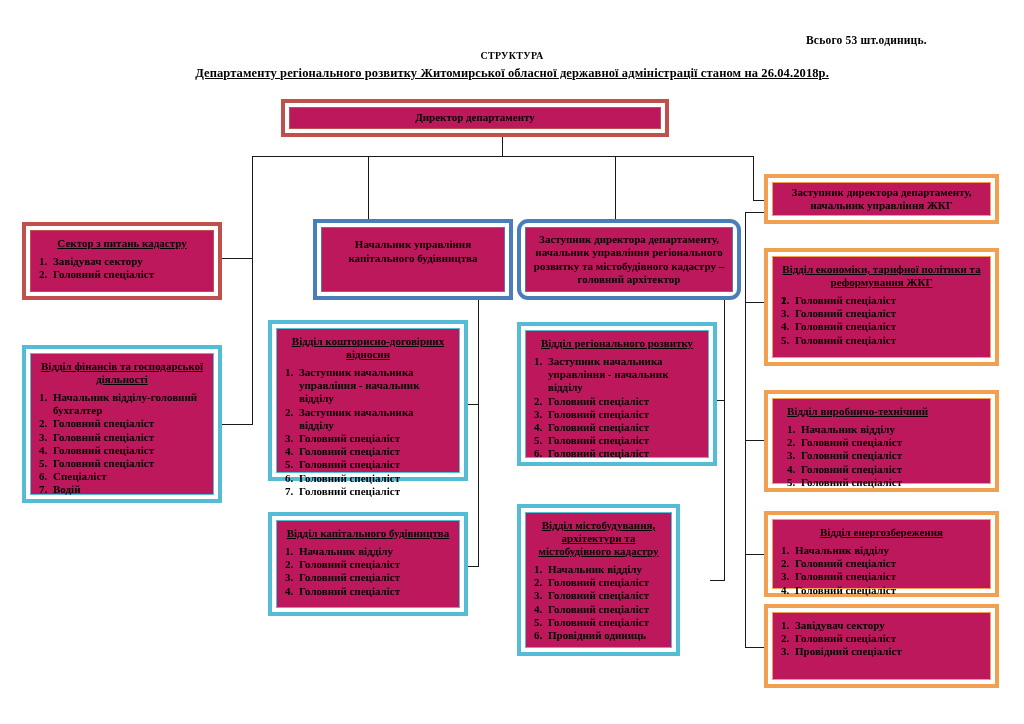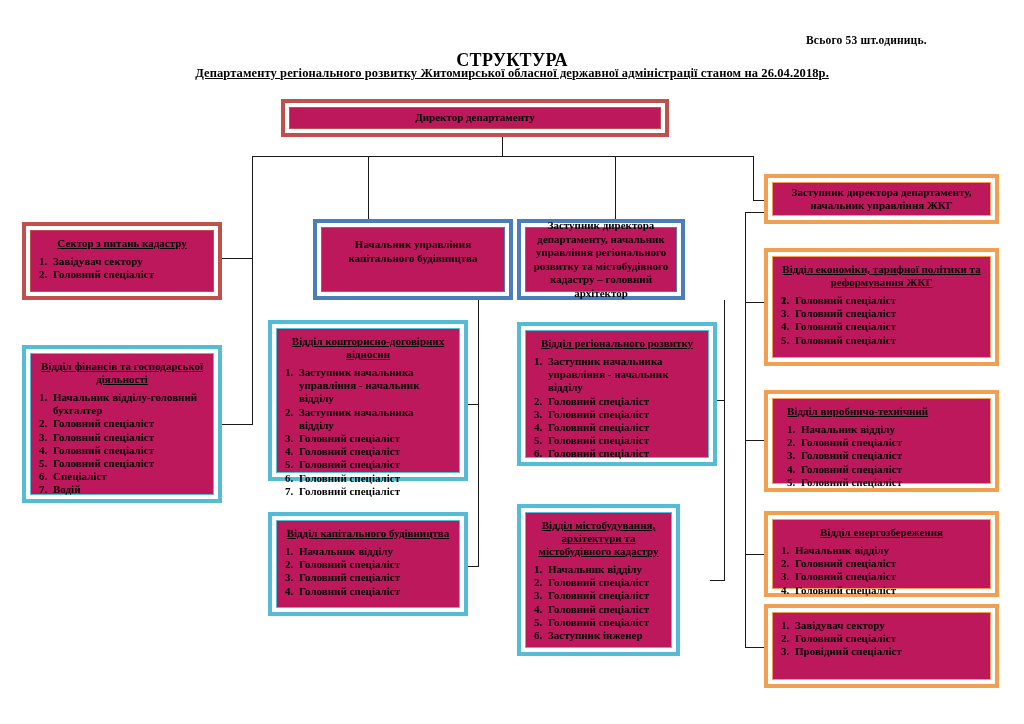--- a/index.html
+++ b/index.html
@@ -13,21 +13,21 @@
   }
   #canvas{position:absolute;left:0;top:0;width:1024px;height:724px;}
 
   
   .total{
     position:absolute;left:806px;top:34px;width:220px;
     font-size:11.5px;font-weight:bold;letter-spacing:.2px;
   }
   .title1{
     position:absolute;left:0;top:50px;width:1024px;text-align:center;
-    font-size:18px;font-weight:bold;letter-spacing:.3px;
+    font-size:10px;font-weight:bold;letter-spacing:.3px;
   }
   .title2{
     position:absolute;left:0;top:66px;width:1024px;text-align:center;
     font-size:12.5px;font-weight:bold;letter-spacing:.1px;
   }
   .title2 span{text-decoration:underline;}
 
   
   .box{position:absolute;box-sizing:border-box;background:#ffffff;}
   .box > .inner{
@@ -162,21 +162,21 @@
       <div class="box-title">Відділ капітального будівництва</div>
       <ol class="items">
           <li><span class="num">1.</span><span>Начальник відділу</span></li>
           <li><span class="num">2.</span><span>Головний спеціаліст</span></li>
           <li><span class="num">3.</span><span>Головний спеціаліст</span></li>
           <li><span class="num">4.</span><span>Головний спеціаліст</span></li>
         </ol>
     </div>
   </div>
 
-  <div class="box navy" style="left:517px;top:219px;width:168px;height:81px;">
+  <div class="box navy" style="left:517px;top:219px;width:224px;height:81px;border-radius:11px;">
     <div class="inner" style="display:flex;align-items:center;justify-content:center;padding:3px 5px;">
       <div class="head-title">Заступник директора департаменту, начальник управління регіонального розвитку та містобудівного кадастру – головний архітектор</div>
     </div>
   </div>
 
   <div class="box cyan" style="left:517px;top:322px;width:200px;height:144px;">
     <div class="inner">
       <div class="box-title">Відділ  регіонального розвитку</div>
       <ol class="items">
           <li><span class="num">1.</span><span>Заступник начальника управління -  начальник відділу</span></li>
@@ -191,21 +191,21 @@
 
   <div class="box cyan" style="left:517px;top:504px;width:163px;height:152px;">
     <div class="inner">
       <div class="box-title">Відділ містобудування, архітектури та містобудівного кадастру</div>
       <ol class="items">
           <li><span class="num">1.</span><span>Начальник  відділу</span></li>
           <li><span class="num">2.</span><span>Головний спеціаліст</span></li>
           <li><span class="num">3.</span><span>Головний спеціаліст</span></li>
           <li><span class="num">4.</span><span>Головний спеціаліст</span></li>
           <li><span class="num">5.</span><span>Головний спеціаліст</span></li>
-          <li><span class="num">6.</span><span>Заступник інженер</span></li>
+          <li><span class="num">6.</span><span>Провідний одиниць</span></li>
         </ol>
     </div>
   </div>
 
   <div class="box orange" style="left:764px;top:174px;width:235px;height:50px;">
     <div class="inner" style="display:flex;align-items:center;justify-content:center;">
       <div class="head-title">Заступник директора департаменту, начальник управління ЖКГ</div>
     </div>
   </div>
 

